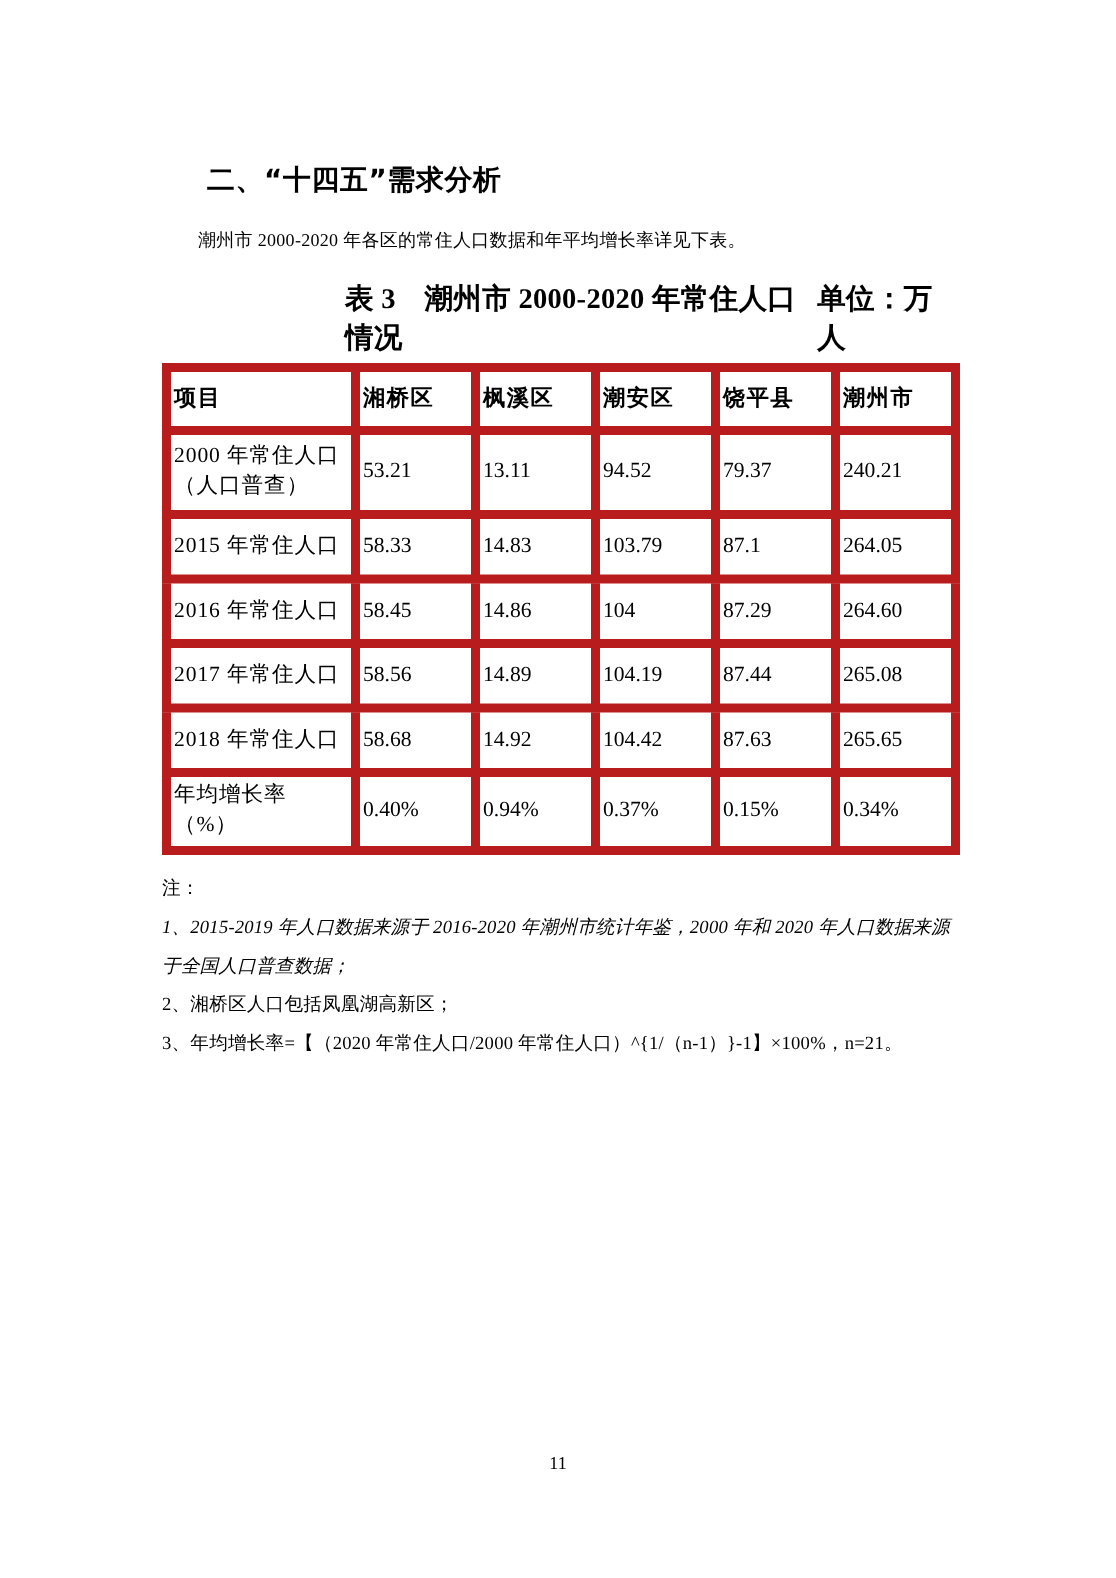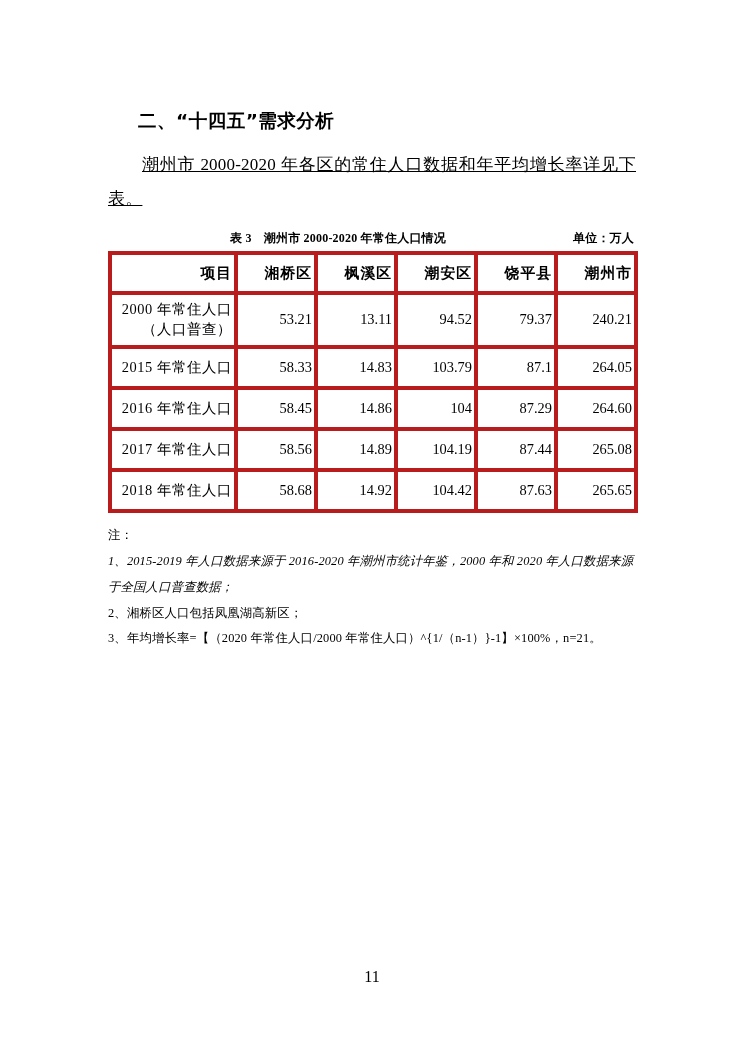--- a/index.html
+++ b/index.html
@@ -44,56 +44,55 @@
     font-weight: 700;
     margin: 0;
     padding-top: 30px;
     padding-left: 30px;
     line-height: 1.2;
     letter-spacing: 0.3px;
   }
 
   
   .body-p {
-    font-size: 17px;
+    font-size: 12px;
     line-height: 2.0;
     margin: 0;
     text-align: justify;
     text-justify: inter-ideograph;
     letter-spacing: 0.2px;
-    text-decoration: underline;
   }
   .p-intro { padding-top: 16px; }
   .indent { text-indent: 2em; }
 
   
   .table-caption {
     margin-top: 14px;
-    font-size: 12px;
+    font-size: 19px;
     font-weight: 700;
     display: flex;
     justify-content: space-between;
     align-items: baseline;
     padding-left: 22px;
     padding-right: 2px;
     letter-spacing: 0.2px;
   }
   .table-caption .cap-main { padding-left: 100px; }
   .table-caption .cap-unit { }
 
   
   table.pop-table {
     border-collapse: collapse;
     width: 525px;
     margin-top: 4px;
     table-layout: fixed;
   }
   table.pop-table td, table.pop-table th {
-    border: 4px solid #b91c1c;
-    text-align: right;
+    border: 6px solid #b91c1c;
+    text-align: left;
     vertical-align: middle;
     font-size: 14.4px;
     font-weight: 400;
     padding: 3px 2px;
     line-height: 1.38;
   }
   table.pop-table th {
     font-family: "DejaVu Serif", "Liberation Serif", serif;
     font-weight: 700;
     font-size: 14.8px;
@@ -138,21 +137,21 @@
   .formula sub { font-size: 0.72em; font-style: italic; }
   .formula sup { font-size: 0.72em; font-style: italic; }
 
   
   .page-number {
     position: absolute;
     left: 0;
     right: 0;
     top: 968px;
     text-align: center;
-    font-size: 16px;
+    font-size: 12px;
     color: #000000;
   }
 </style>
 </head>
 <body>
 
 <div class="page">
   <div class="content">
 
     <h1 class="heading-1">二、“十四五”需求分析</h1>
@@ -221,20 +220,28 @@
           <td>265.08</td>
         </tr>
         <tr class="short">
           <td class="rowlabel">2018 年常住人口</td>
           <td>58.68</td>
           <td>14.92</td>
           <td>104.42</td>
           <td>87.63</td>
           <td>265.65</td>
         </tr>
+        <tr class="short">
+          <td class="rowlabel">年均增长率（%）</td>
+          <td>0.40%</td>
+          <td>0.94%</td>
+          <td>0.37%</td>
+          <td>0.15%</td>
+          <td>0.34%</td>
+        </tr>
       </tbody>
     </table>
 
     <div class="notes">
       <div class="note-line">注：</div>
       <div class="note-line wrap">1、2015-2019 年人口数据来源于 2016-2020 年潮州市统计年鉴，2000 年和 2020 年人口数据来源于全国人口普查数据；</div>
       <div class="note-line">2、湘桥区人口包括凤凰湖高新区；</div>
       <div class="note-line">3、年均增长率=【（2020 年常住人口/2000 年常住人口）^{1/（n-1）}-1】×100%，n=21。</div>
     </div>
 

